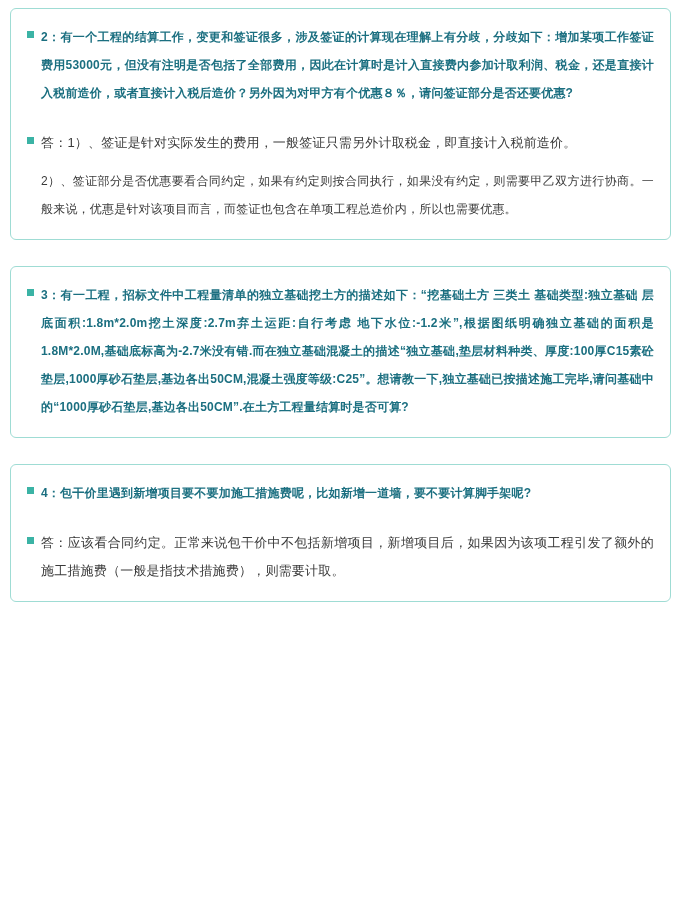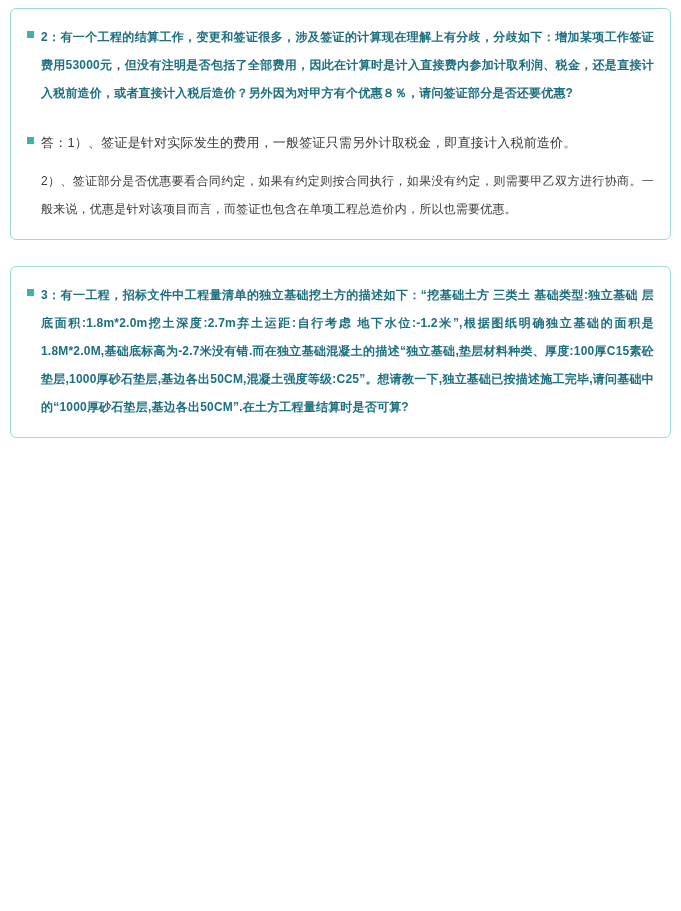--- a/index.html
+++ b/index.html
@@ -89,14 +89,24 @@
     <div class="a-para">2）、签证部分是否优惠要看合同约定，如果有约定则按合同执行，如果没有约定，则需要甲乙双方进行协商。一般来说，优惠是针对该项目而言，而签证也包含在单项工程总造价内，所以也需要优惠。</div>
   </div>
 
   <div class="card">
     <div class="row">
       <span class="bullet"></span>
       <div class="q-text"><span class="q-num">3：</span><span>有一工程，招标文件中工程量清单的独立基础挖土方的描述如下：“挖基础土方 三类土 基础类型:独立基础 层底面积:1.8m*2.0m挖土深度:2.7m弃土运距:自行考虑 地下水位:-1.2米”,根据图纸明确独立基础的面积是1.8M*2.0M,基础底标高为-2.7米没有错.而在独立基础混凝土的描述“独立基础,垫层材料种类、厚度:100厚C15素砼垫层,1000厚砂石垫层,基边各出50CM,混凝土强度等级:C25”。想请教一下,独立基础已按描述施工完毕,请问基础中的“1000厚砂石垫层,基边各出50CM”.在土方工程量结算时是否可算?</span></div>
     </div>
   </div>
 
+  <div class="card">
+    <div class="row">
+      <span class="bullet"></span>
+      <div class="q-text"><span class="q-num">4：</span><span>包干价里遇到新增项目要不要加施工措施费呢，比如新增一道墙，要不要计算脚手架呢?</span></div>
+    </div>
+    <div class="row answer-row">
+      <span class="bullet"></span>
+      <div class="a-text"><span>答：</span><span>应该看合同约定。正常来说包干价中不包括新增项目，新增项目后，如果因为该项工程引发了额外的施工措施费（一般是指技术措施费），则需要计取。</span></div>
+    </div>
+  </div>
 
 </div>
 
 </body></html>

